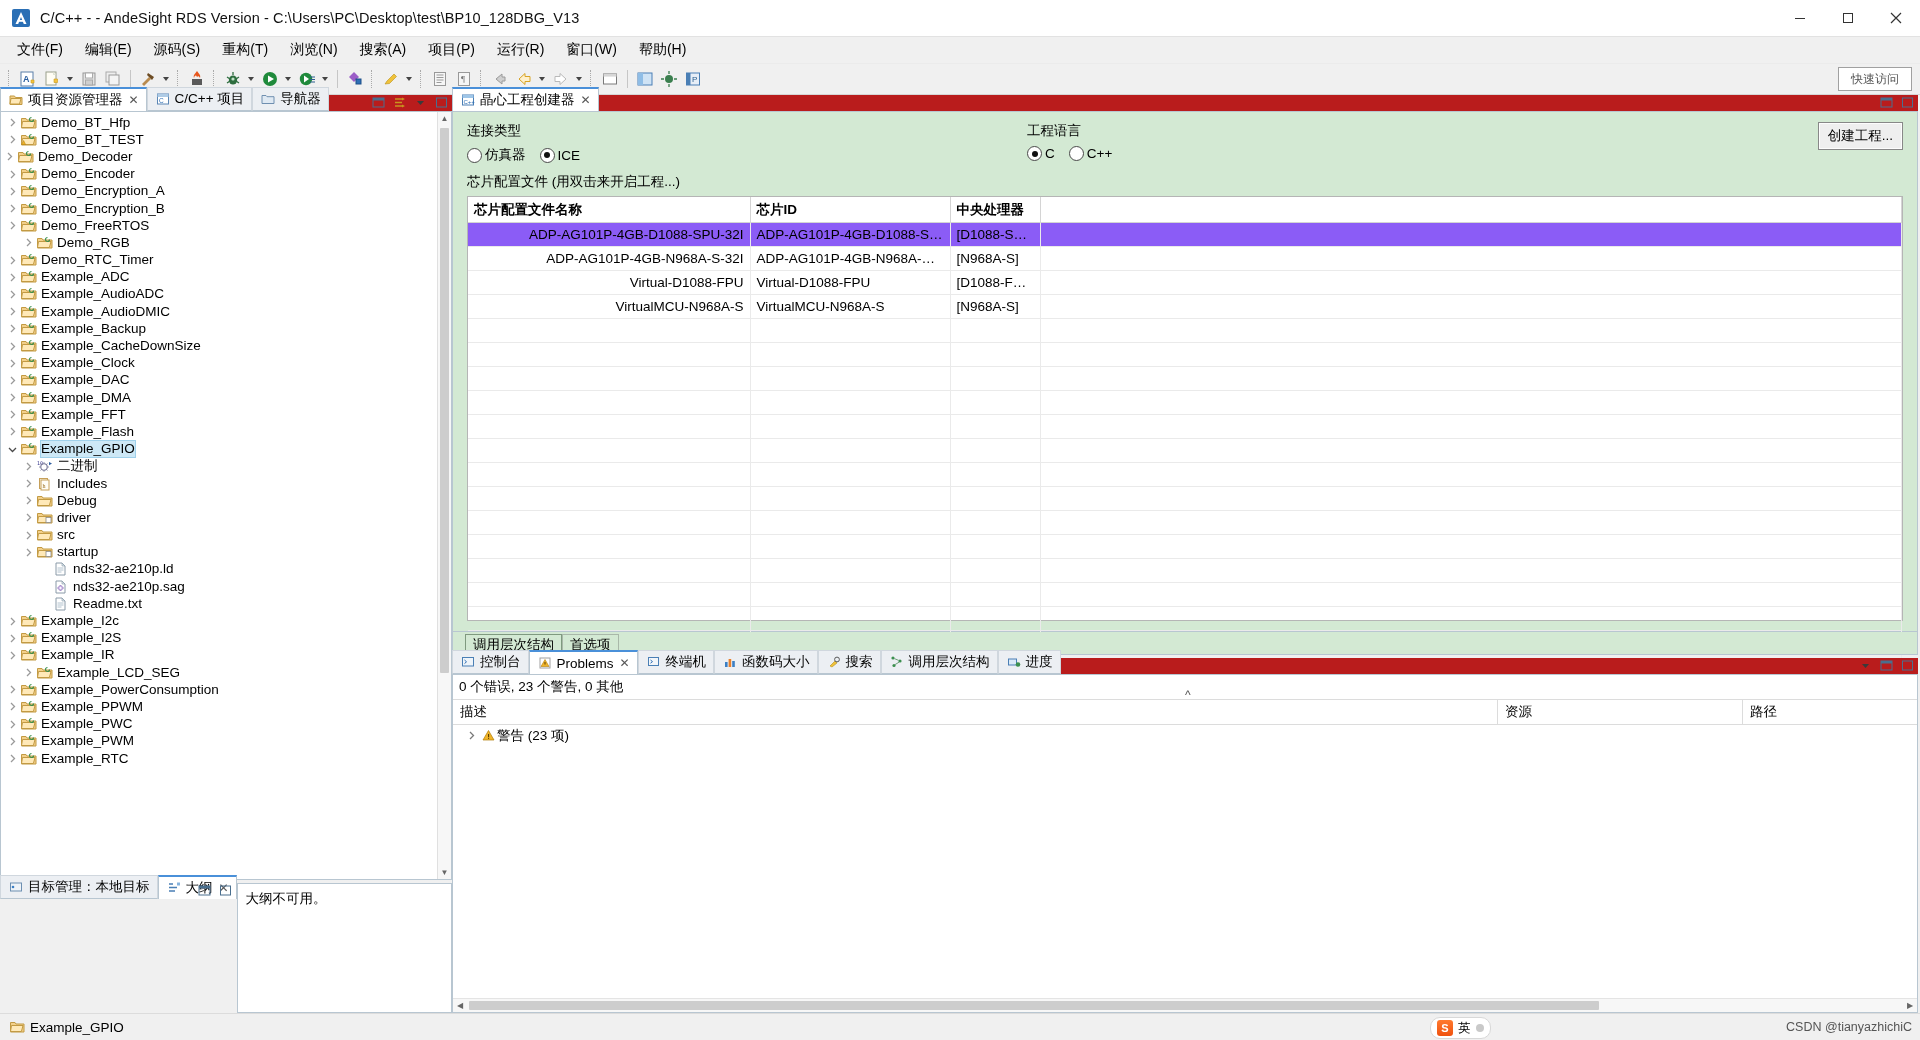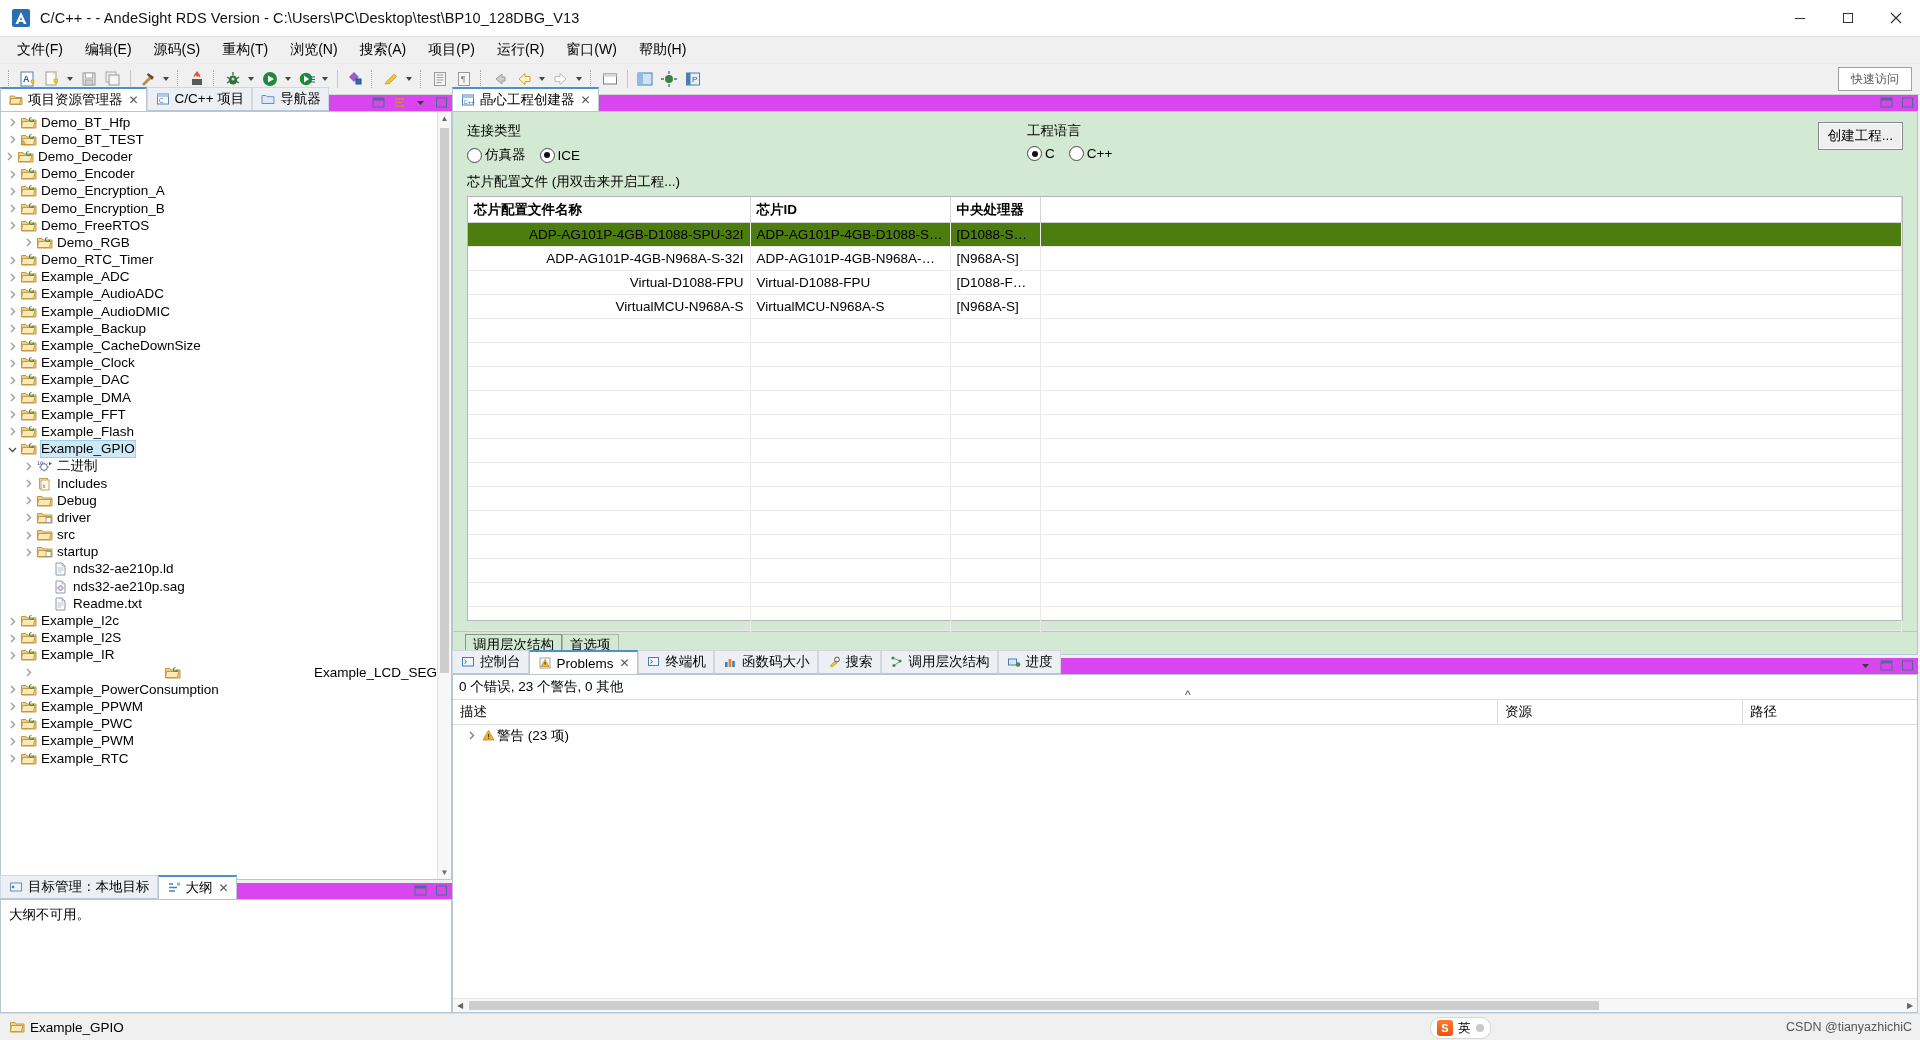--- a/index.html
+++ b/index.html
@@ -35,21 +35,21 @@
   .tarrow i{display:block;width:0;height:0;border-left:3.5px solid transparent;border-right:3.5px solid transparent;border-top:4px solid #444;}
   .quickbox{position:absolute;right:8px;top:3px;width:72px;height:22px;border:1px solid #a0a0a0;background:#fff;
     font-size:12px;color:#555;display:flex;align-items:center;justify-content:center;}
 
   
   .workarea{flex:1;display:flex;min-height:0;background:#f0f0f0;}
   .leftcol{width:452px;display:flex;flex-direction:column;flex:none;}
   .rightcol{flex:1;display:flex;flex-direction:column;min-width:0;padding-right:2px;}
 
   
-  .viewtabs{height:16px;display:flex;align-items:flex-end;background:#d946ef;position:relative;}
+  .viewtabs{height:16px;display:flex;align-items:flex-end;background:#b91c1c;position:relative;}
   .vtab{display:flex;align-items:center;height:22px;padding:0 7px;font-size:13.5px;white-space:nowrap;
     border:1px solid transparent;}
   .vtab .vicon{width:16px;height:16px;margin-right:4px;display:flex;align-items:center;justify-content:center;}
   .vtab.active{background:#fff;border:1px solid #b8c6d1;border-bottom:none;border-top:2px solid #4a90d9;}
   .vtab.inactive{background:#eceff3;border:1px solid #d0d7de;border-bottom:1px solid #b8c6d1;}
   .vtab .xmark{margin-left:6px;font-size:12px;color:#555;}
   .viewctrls{position:absolute;right:4px;bottom:2px;display:flex;align-items:center;gap:7px;color:#333;}
   .vc{width:14px;height:14px;display:flex;align-items:center;justify-content:center;}
 
   
@@ -59,42 +59,42 @@
   .trow .arrow{width:15px;height:16px;display:flex;align-items:center;justify-content:center;flex:none;}
   .trow .arrow svg{display:block;}
   .trow .ticon{width:18px;height:16px;margin-right:3px;display:flex;align-items:center;justify-content:center;flex:none;}
   .trow .tlabel{line-height:16px;}
   .trow.sel .tlabel{background:#cde8f6;outline:1px solid #9fd0ea;}
   .vscroll{width:13px;background:#f7f7f7;border-left:1px solid #e0e0e0;position:relative;flex:none;}
   .vscroll .thumbv{position:absolute;left:2px;width:9px;background:#cdcdcd;border-radius:1px;}
   .vsarrow{height:13px;display:flex;align-items:center;justify-content:center;color:#666;font-size:8px;}
 
   
-  .outlinepane{height:130px;flex:none;display:flex;flex-direction:column;margin-top:3px;}
+  .outlinepane{height:130px;flex:none;display:flex;flex-direction:row;margin-top:3px;}
   .outlinebody{flex:1;background:#fff;border:1px solid #b8c6d1;font-size:13.5px;padding:6px 8px;}
 
   
   .editorpane{flex:none;height:560px;display:flex;flex-direction:column;}
   .editorbody{flex:1;background:#d3e9d3;border:1px solid #b8c6d1;display:flex;flex-direction:column;min-height:0;}
   .formrow{display:flex;padding:10px 14px 0 14px;}
   .fgroup{display:flex;flex-direction:column;}
   .flabel{font-size:13.5px;margin-bottom:6px;}
   .radios{display:flex;align-items:center;gap:14px;}
   .radio{display:flex;align-items:center;font-size:13.5px;gap:3px;}
   .rdot{width:13px;height:13px;border-radius:50%;border:1px solid #4a4a4a;background:#fff;display:flex;align-items:center;justify-content:center;flex:none;}
   .rdot.on::after{content:"";width:6px;height:6px;border-radius:50%;background:#111;}
   .createbtn{margin-left:auto;align-self:flex-start;border:1px solid #888;background:#efefef;
     padding:4px 9px;font-size:13.5px;box-shadow:inset 0 0 0 1px #fdfdfd;}
   .subhead{padding:9px 14px 5px 14px;font-size:13.5px;}
   .tablewrap{margin:0 14px 0 14px;background:#fff;border:1px solid #b5b5b5;flex:1;min-height:0;display:flex;flex-direction:column;}
   table.chips{border-collapse:collapse;width:100%;table-layout:fixed;font-size:13.5px;}
   table.chips th{background:#fff;border-right:1px solid #d4d4d4;border-bottom:1px solid #d4d4d4;
     text-align:left;font-weight:bold;padding:3px 6px;height:19px;}
   table.chips td{border-right:1px solid #eaeaea;border-bottom:1px solid #eaeaea;padding:2px 6px;height:19px;overflow:hidden;text-overflow:ellipsis;white-space:nowrap;}
-  table.chips tr.rowsel td{background:#4d7c0f;}
+  table.chips tr.rowsel td{background:#8b5cf6;}
   .col0{width:282px;} .col1{width:200px;} .col2{width:90px;} .col3{width:auto;}
   .tdright{text-align:right;}
   .tblfill{flex:1;background:#fff;}
   .editortabs{height:22px;display:flex;align-items:flex-end;padding-left:12px;background:#d3e9d3;border:1px solid #b8c6d1;border-top:none;}
   .etab{height:19px;padding:0 7px;font-size:13.5px;display:flex;align-items:center;border:1px solid #a9b8a9;border-bottom:none;background:#d3e9d3;}
   .etab.active{background:#d3e9d3;border-color:#7f9a7f;}
 
   
   .bottompane{flex:1;display:flex;flex-direction:column;min-height:0;margin-top:3px;}
   .pbody{flex:1;background:#fff;border:1px solid #b8c6d1;display:flex;flex-direction:column;min-height:0;}
@@ -850,21 +850,21 @@
               </span>
               <span class="ticon">
                 <svg width="16" height="14" viewBox="0 0 16 14">
                   <path d="M0.5 2.5 h4.5 l1 1.5 H15 v8 H0.5 Z" fill="#f3d08a" stroke="#c29a43"></path>
                   <path d="M1.5 5.5 h12.5 l-1.6 6 H0.5 Z" fill="#ffe9b8" stroke="#c29a43"></path>
                   <path d="M10.5 1.5 a2 2 0 1 0 2 2" fill="none" stroke="#3b8f4f" stroke-width="1.2"></path>
                 </svg>
               </span>
               <span class="tlabel">Example_IR</span>
             </div>
-            <div class="trow" style="padding-left: 20px; justify-content: space-between;">
+            <div class="trow" style="padding-left: 20px;">
               <span class="arrow">
                 <svg width="11" height="11" viewBox="0 0 11 11">
                   <path d="M4 2 L7.5 5.5 L4 9" fill="none" stroke="#9a9a9a" stroke-width="1.3"></path>
                 </svg>
               </span>
               <span class="ticon">
                 <svg width="16" height="14" viewBox="0 0 16 14">
                   <path d="M0.5 2.5 h4.5 l1 1.5 H15 v8 H0.5 Z" fill="#f3d08a" stroke="#c29a43"></path>
                   <path d="M1.5 5.5 h12.5 l-1.6 6 H0.5 Z" fill="#ffe9b8" stroke="#c29a43"></path>
                   <path d="M10.5 1.5 a2 2 0 1 0 2 2" fill="none" stroke="#3b8f4f" stroke-width="1.2"></path>

